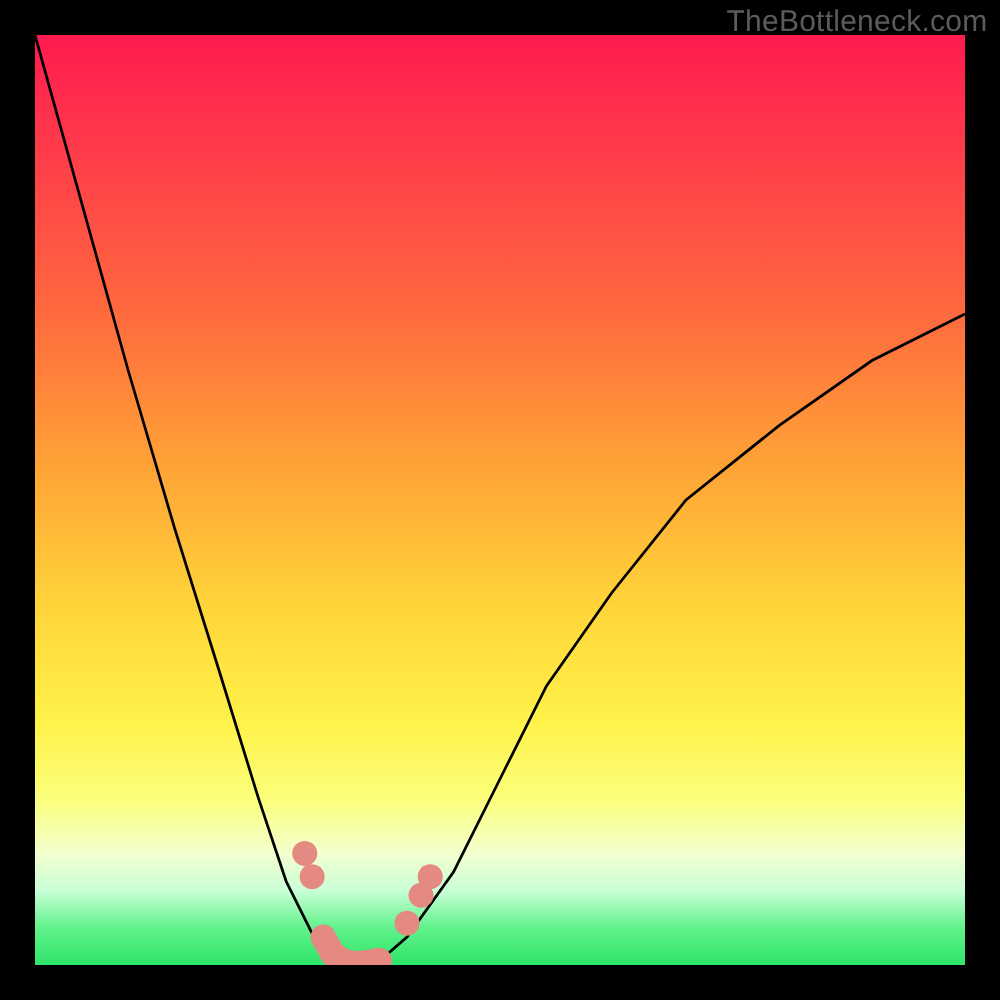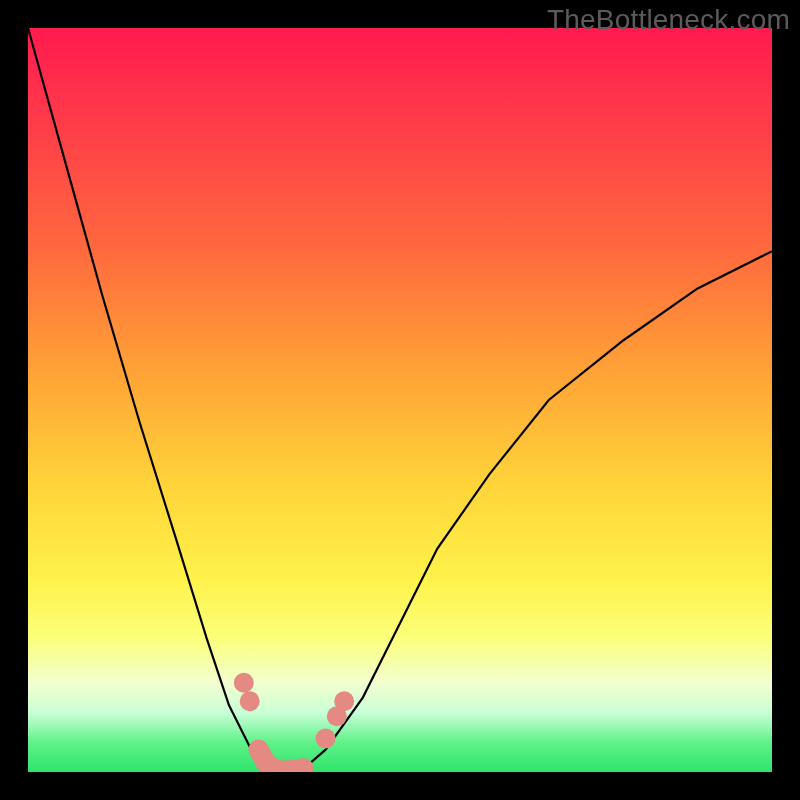--- a/index.html
+++ b/index.html
@@ -15,21 +15,21 @@
     width: 800px;
     height: 800px;
     background: #000;
     position: relative;
   }
   .watermark {
     position: absolute;
     top: 4px;
     right: 10px;
     color: #5b5b5b;
-    font-size: 28px;
+    font-size: 24px;
     font-weight: 400;
     letter-spacing: 0.2px;
     z-index: 20;
   }
   .plot {
     position: absolute;
     left: 28px;
     top: 28px;
     width: 744px;
     height: 744px;

